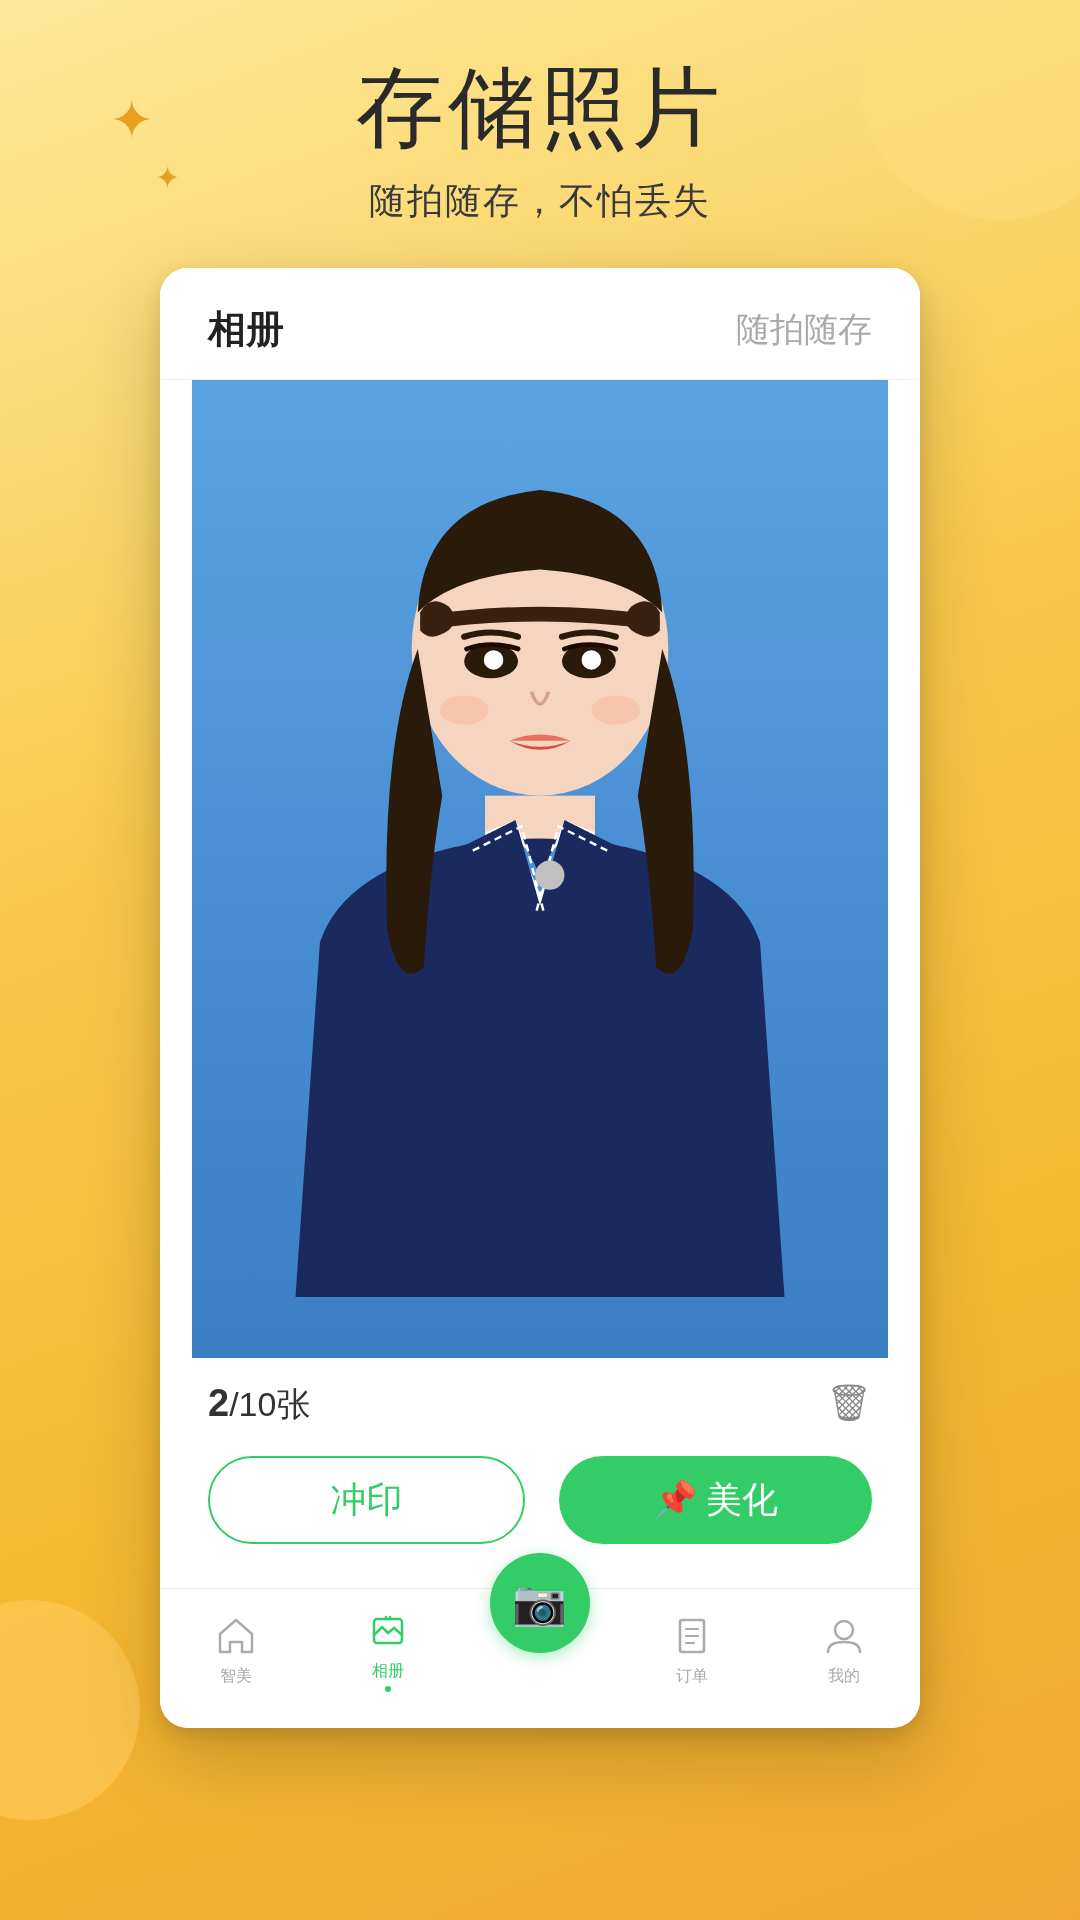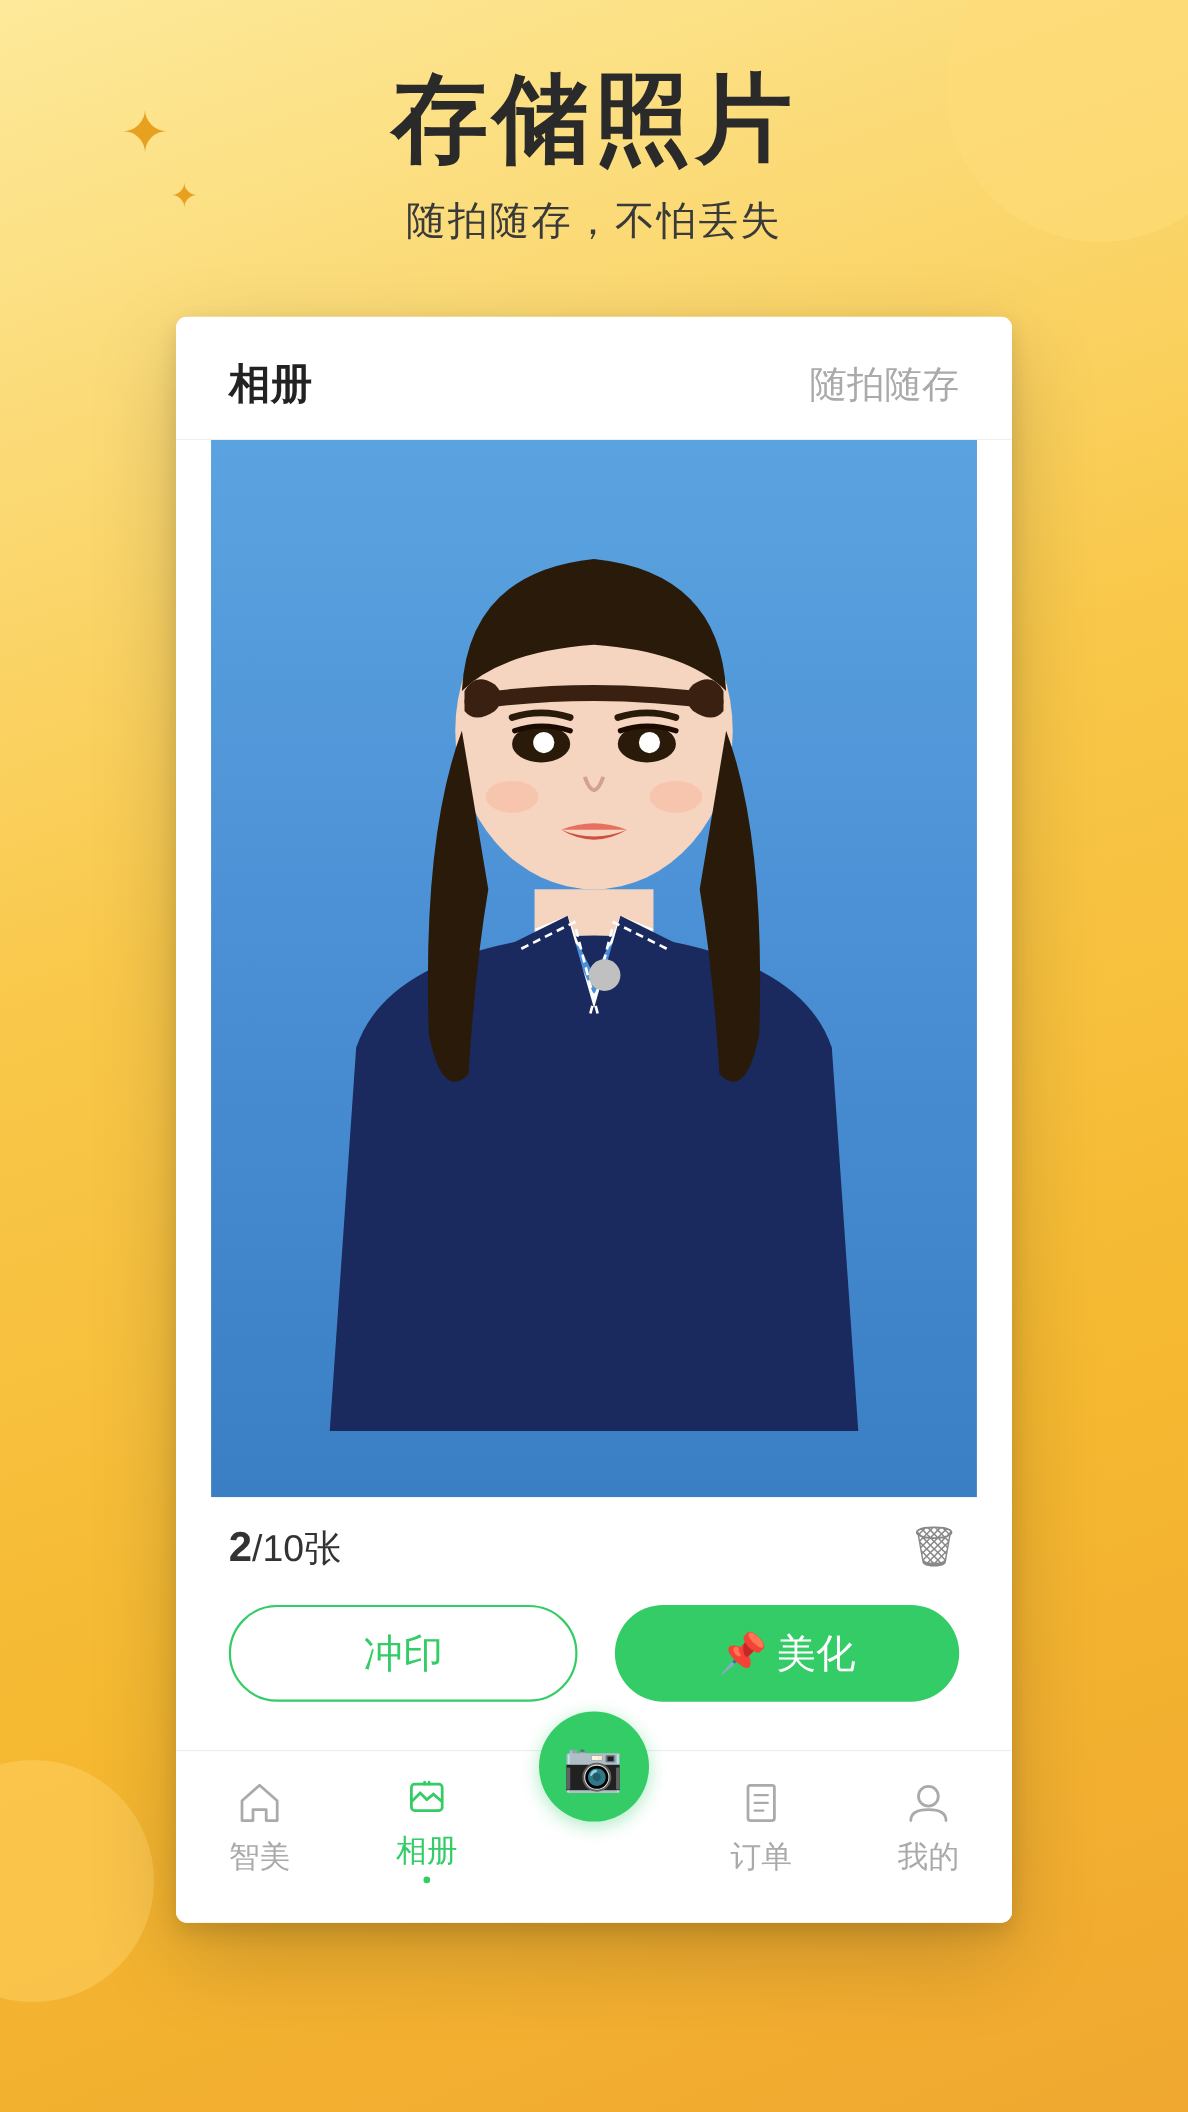--- a/index.html
+++ b/index.html
@@ -51,43 +51,43 @@
     
     .title-area {
       position: absolute;
       top: 60px;
       left: 0;
       right: 0;
       text-align: center;
     }
     .main-title {
       font-size: 88px;
-      font-weight: 700;
+      font-weight: 400;
       color: #2a2a2a;
       letter-spacing: 4px;
       line-height: 1.1;
     }
     .sub-title {
       font-size: 36px;
       font-weight: 400;
       color: #3a3a3a;
       margin-top: 20px;
       letter-spacing: 2px;
     }
 
     
     .phone-mockup {
       position: absolute;
-      top: 288px;
+      top: 268px;
       left: 50%;
       transform: translateX(-50%);
       width: 760px;
       height: 1460px;
       background: #ffffff;
-      border-radius: 10px;
+      border-radius: 28px;
       box-shadow: 0 30px 80px rgba(0,0,0,0.18), 0 8px 20px rgba(0,0,0,0.12);
       overflow: hidden;
       display: flex;
       flex-direction: column;
     }
 
     
     .phone-header {
       background: #ffffff;
       padding: 36px 48px 24px;
@@ -207,21 +207,21 @@
       position: relative;
     }
     .nav-item {
       display: flex;
       flex-direction: column;
       align-items: center;
       gap: 8px;
       flex: 1;
     }
     .nav-label {
-      font-size: 28px;
+      font-size: 16px;
       color: #aaaaaa;
     }
     .nav-label.active {
       color: #33cc66;
     }
 
     
     .camera-fab {
       position: absolute;
       top: -36px;

